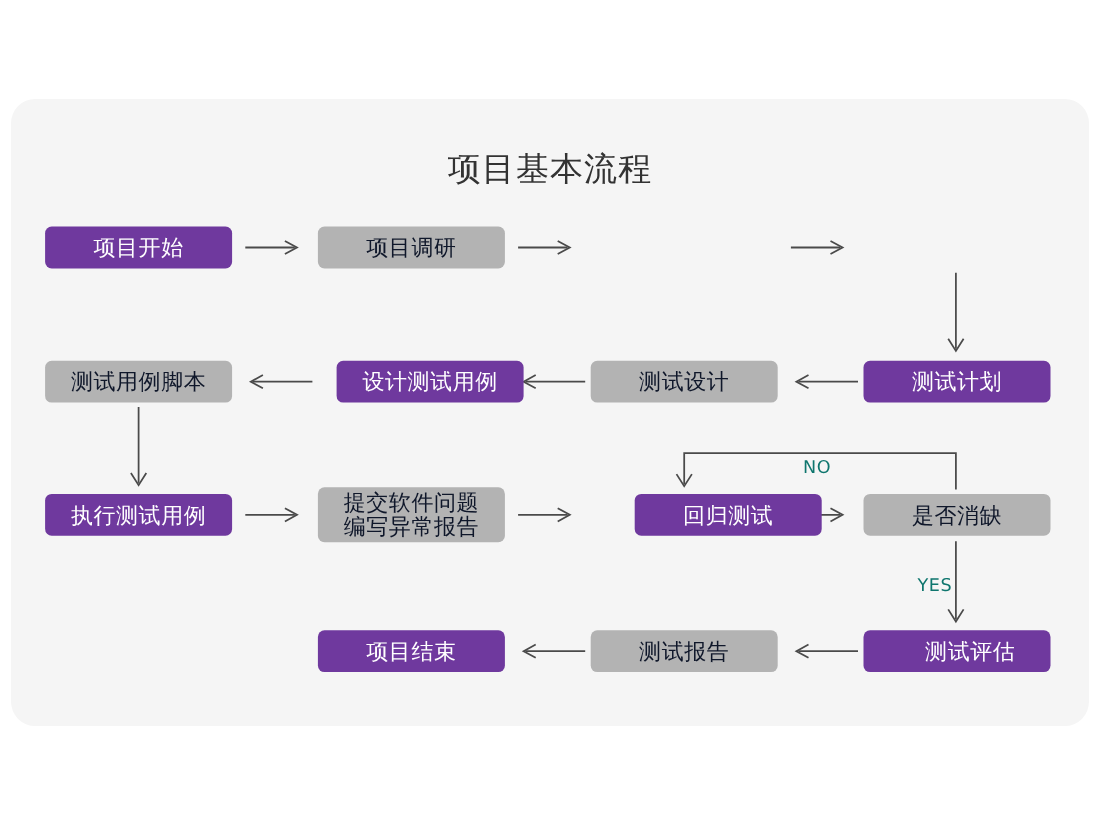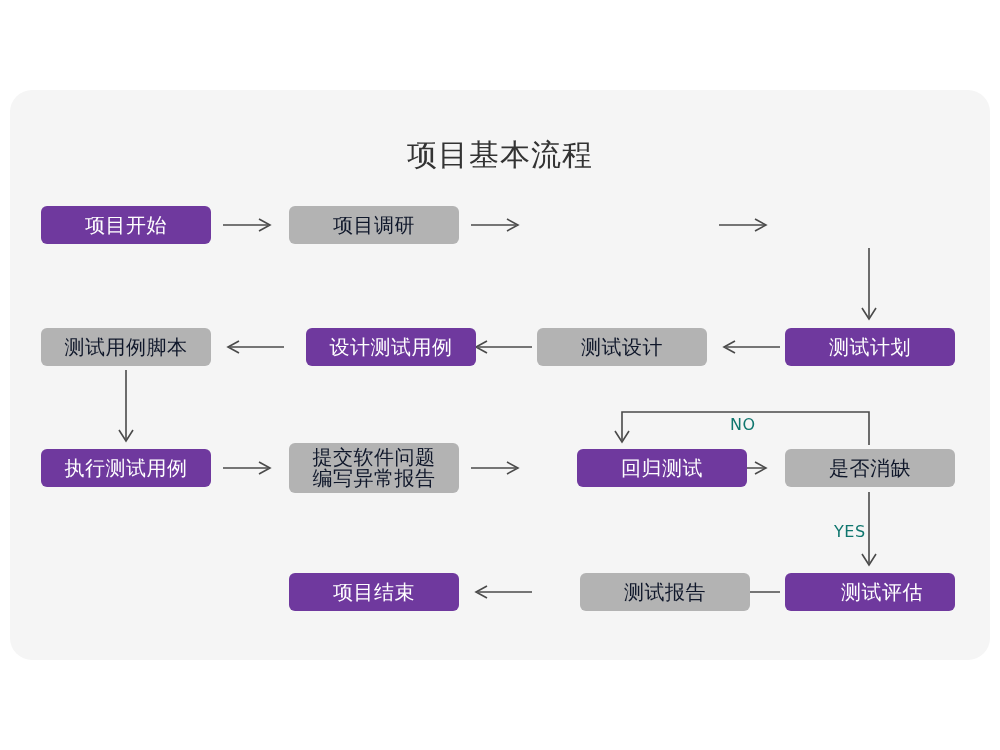--- a/index.html
+++ b/index.html
@@ -187,20 +187,20 @@
     <div class="node gray" style="left:537px; top:328px; width:170px; height:38px;">测试设计</div>
     <div class="node purple" style="left:785px; top:328px; width:170px; height:38px;">测试计划</div>
 
     <div class="node gray" style="left:289px; top:443px; width:170px; height:50px;">提交软件问题
 编写异常报告</div>
     <div class="node purple" style="left:41px; top:449px; width:170px; height:38px;">执行测试用例</div>
     <div class="node purple" style="left:537px; top:449px; width:170px; height:38px;margin-left:40px;">回归测试</div>
     <div class="node gray" style="left:785px; top:449px; width:170px; height:38px;">是否消缺</div>
 
     <div class="node purple" style="left:289px; top:573px; width:170px; height:38px;">项目结束</div>
-    <div class="node gray" style="left:537px; top:573px; width:170px; height:38px;margin-left:43px;">测试报告</div>
+    <div class="node gray" style="left:537px; top:573px; width:170px; height:38px;">测试报告</div>
     <div class="node purple" style="left:785px; top:573px; width:170px; height:38px;padding-left:24px;">测试评估</div>
 
     <div class="edge-label" style="left:730px; top:415px;">NO</div>
     <div class="edge-label" style="left:834px; top:522px;text-align:center;">YES</div>
 
   </div>
 </div>
 
 </body></html>

